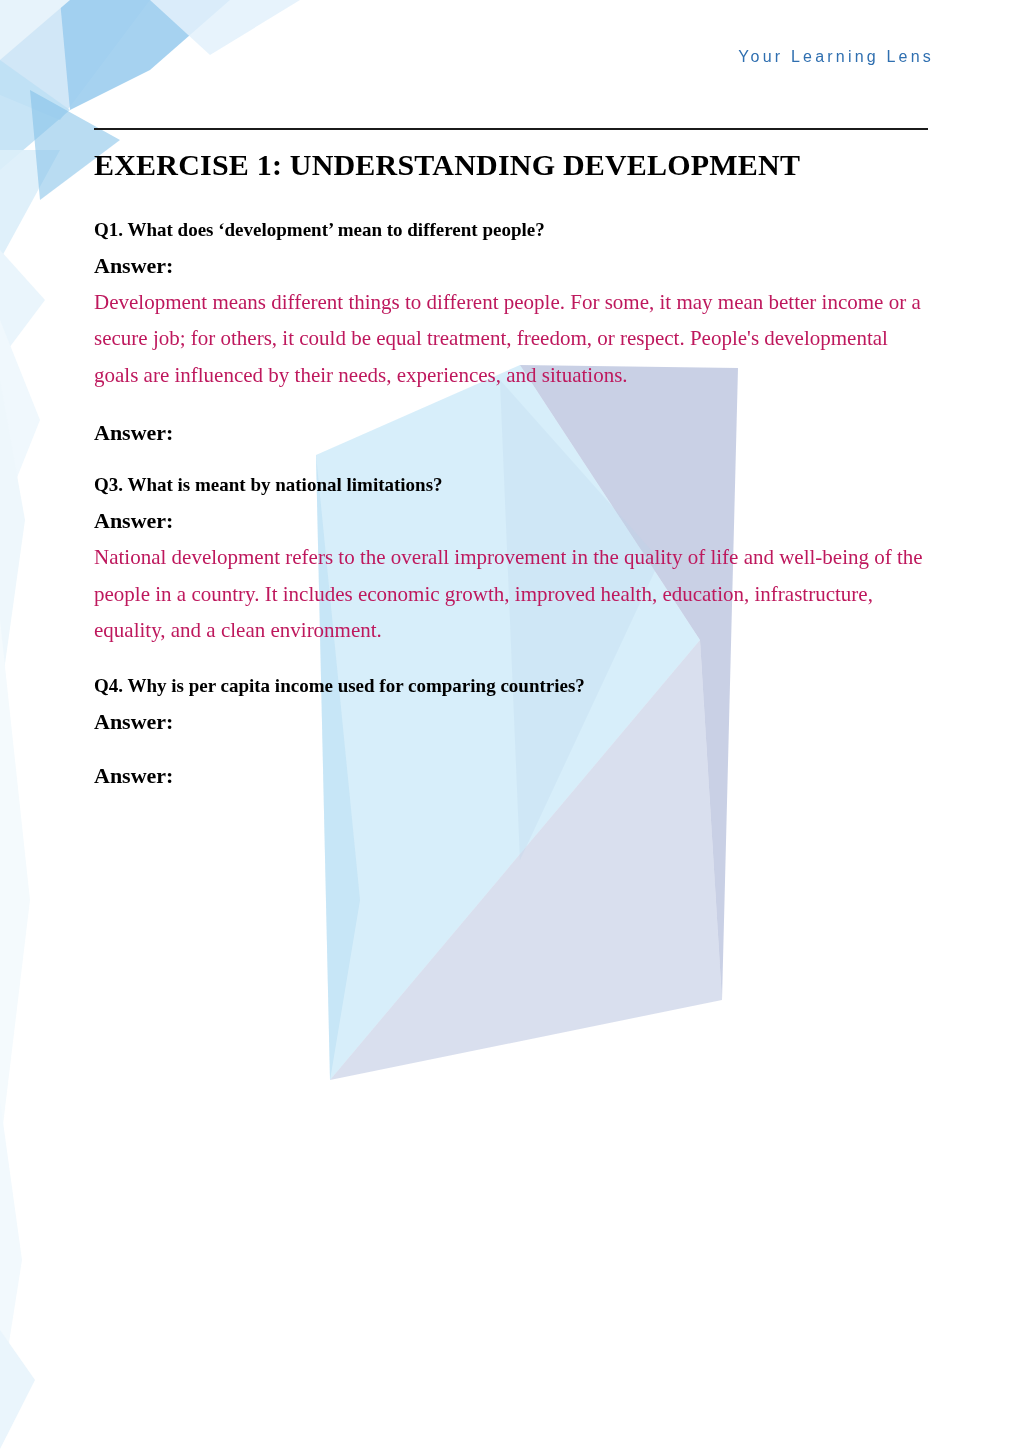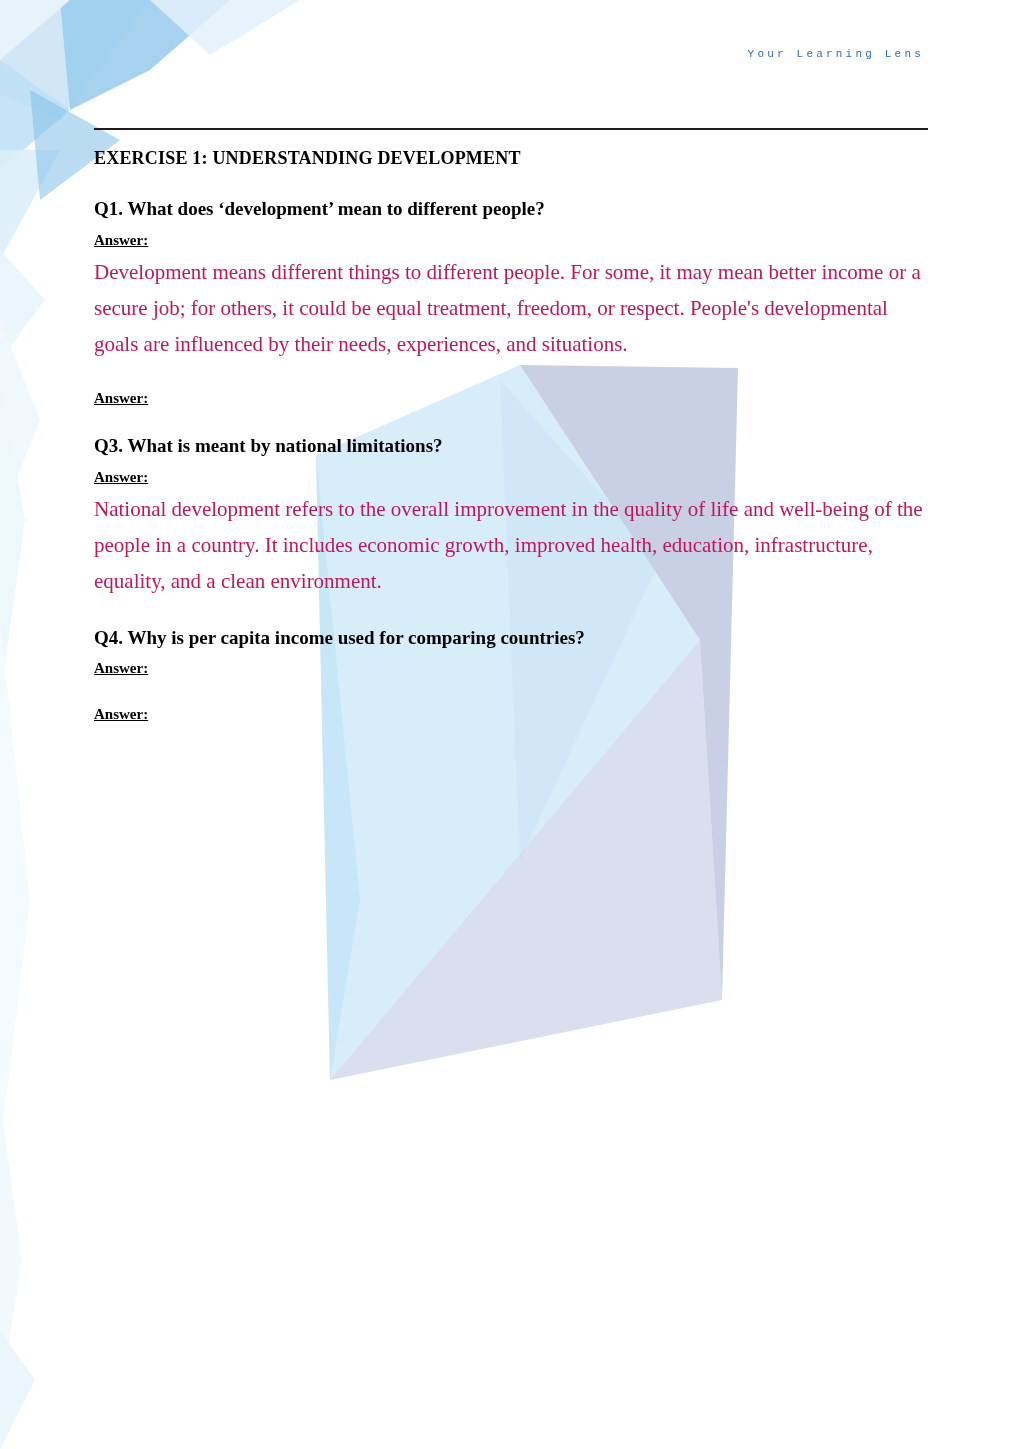--- a/index.html
+++ b/index.html
@@ -56,26 +56,26 @@
     color: #1a2a3a;
     line-height: 1;
   }
   .logo-reg {
     font-size: 11px;
     vertical-align: super;
     color: #1a2a3a;
     font-weight: normal;
   }
   .logo-tag {
-    font-family: Liberation Mono, monospace;
-    font-size: 11px;
+    font-family: Liberation Sans, sans-serif;
+    font-size: 16px;
     letter-spacing: 3.2px;
     color: #2f6fb0;
     margin-top: 2px;
-    margin-right: 12px;
+    margin-right: 2px;
   }
 
   .rule {
     position: absolute;
     left: 94px;
     right: 96px;
     top: 128px;
     border-top: 2.4px solid #1b1b1b;
   }
 
@@ -84,43 +84,42 @@
     position: absolute;
     left: 94px;
     top: 148px;
     width: 834px;
     z-index: 3;
   }
 
   h1.doc-title {
     font-family: "Liberation Serif", serif;
     font-weight: bold;
-    font-size: 18px;
+    font-size: 30px;
     letter-spacing: 0.2px;
-    margin: 0 0 28px 0;
+    margin: 0 0 36px 0;
     color: #000;
   }
 
   .qa-block {
     margin-bottom: 26px;
   }
   .question {
     font-weight: bold;
     font-size: 19px;
     color: #000;
     margin-bottom: 9px;
     line-height: 1.3;
   }
   .answer-label {
     font-weight: bold;
-    font-size: 15px;
+    font-size: 22px;
     color: #000;
     margin-bottom: 4px;
     line-height: 1.3;
-    text-decoration: underline;
   }
   .answer-text {
     font-size: 21px;
     color: #be185d;
     line-height: 1.72;
     text-align: left;
   }
 </style>
 </head>
 <body>

